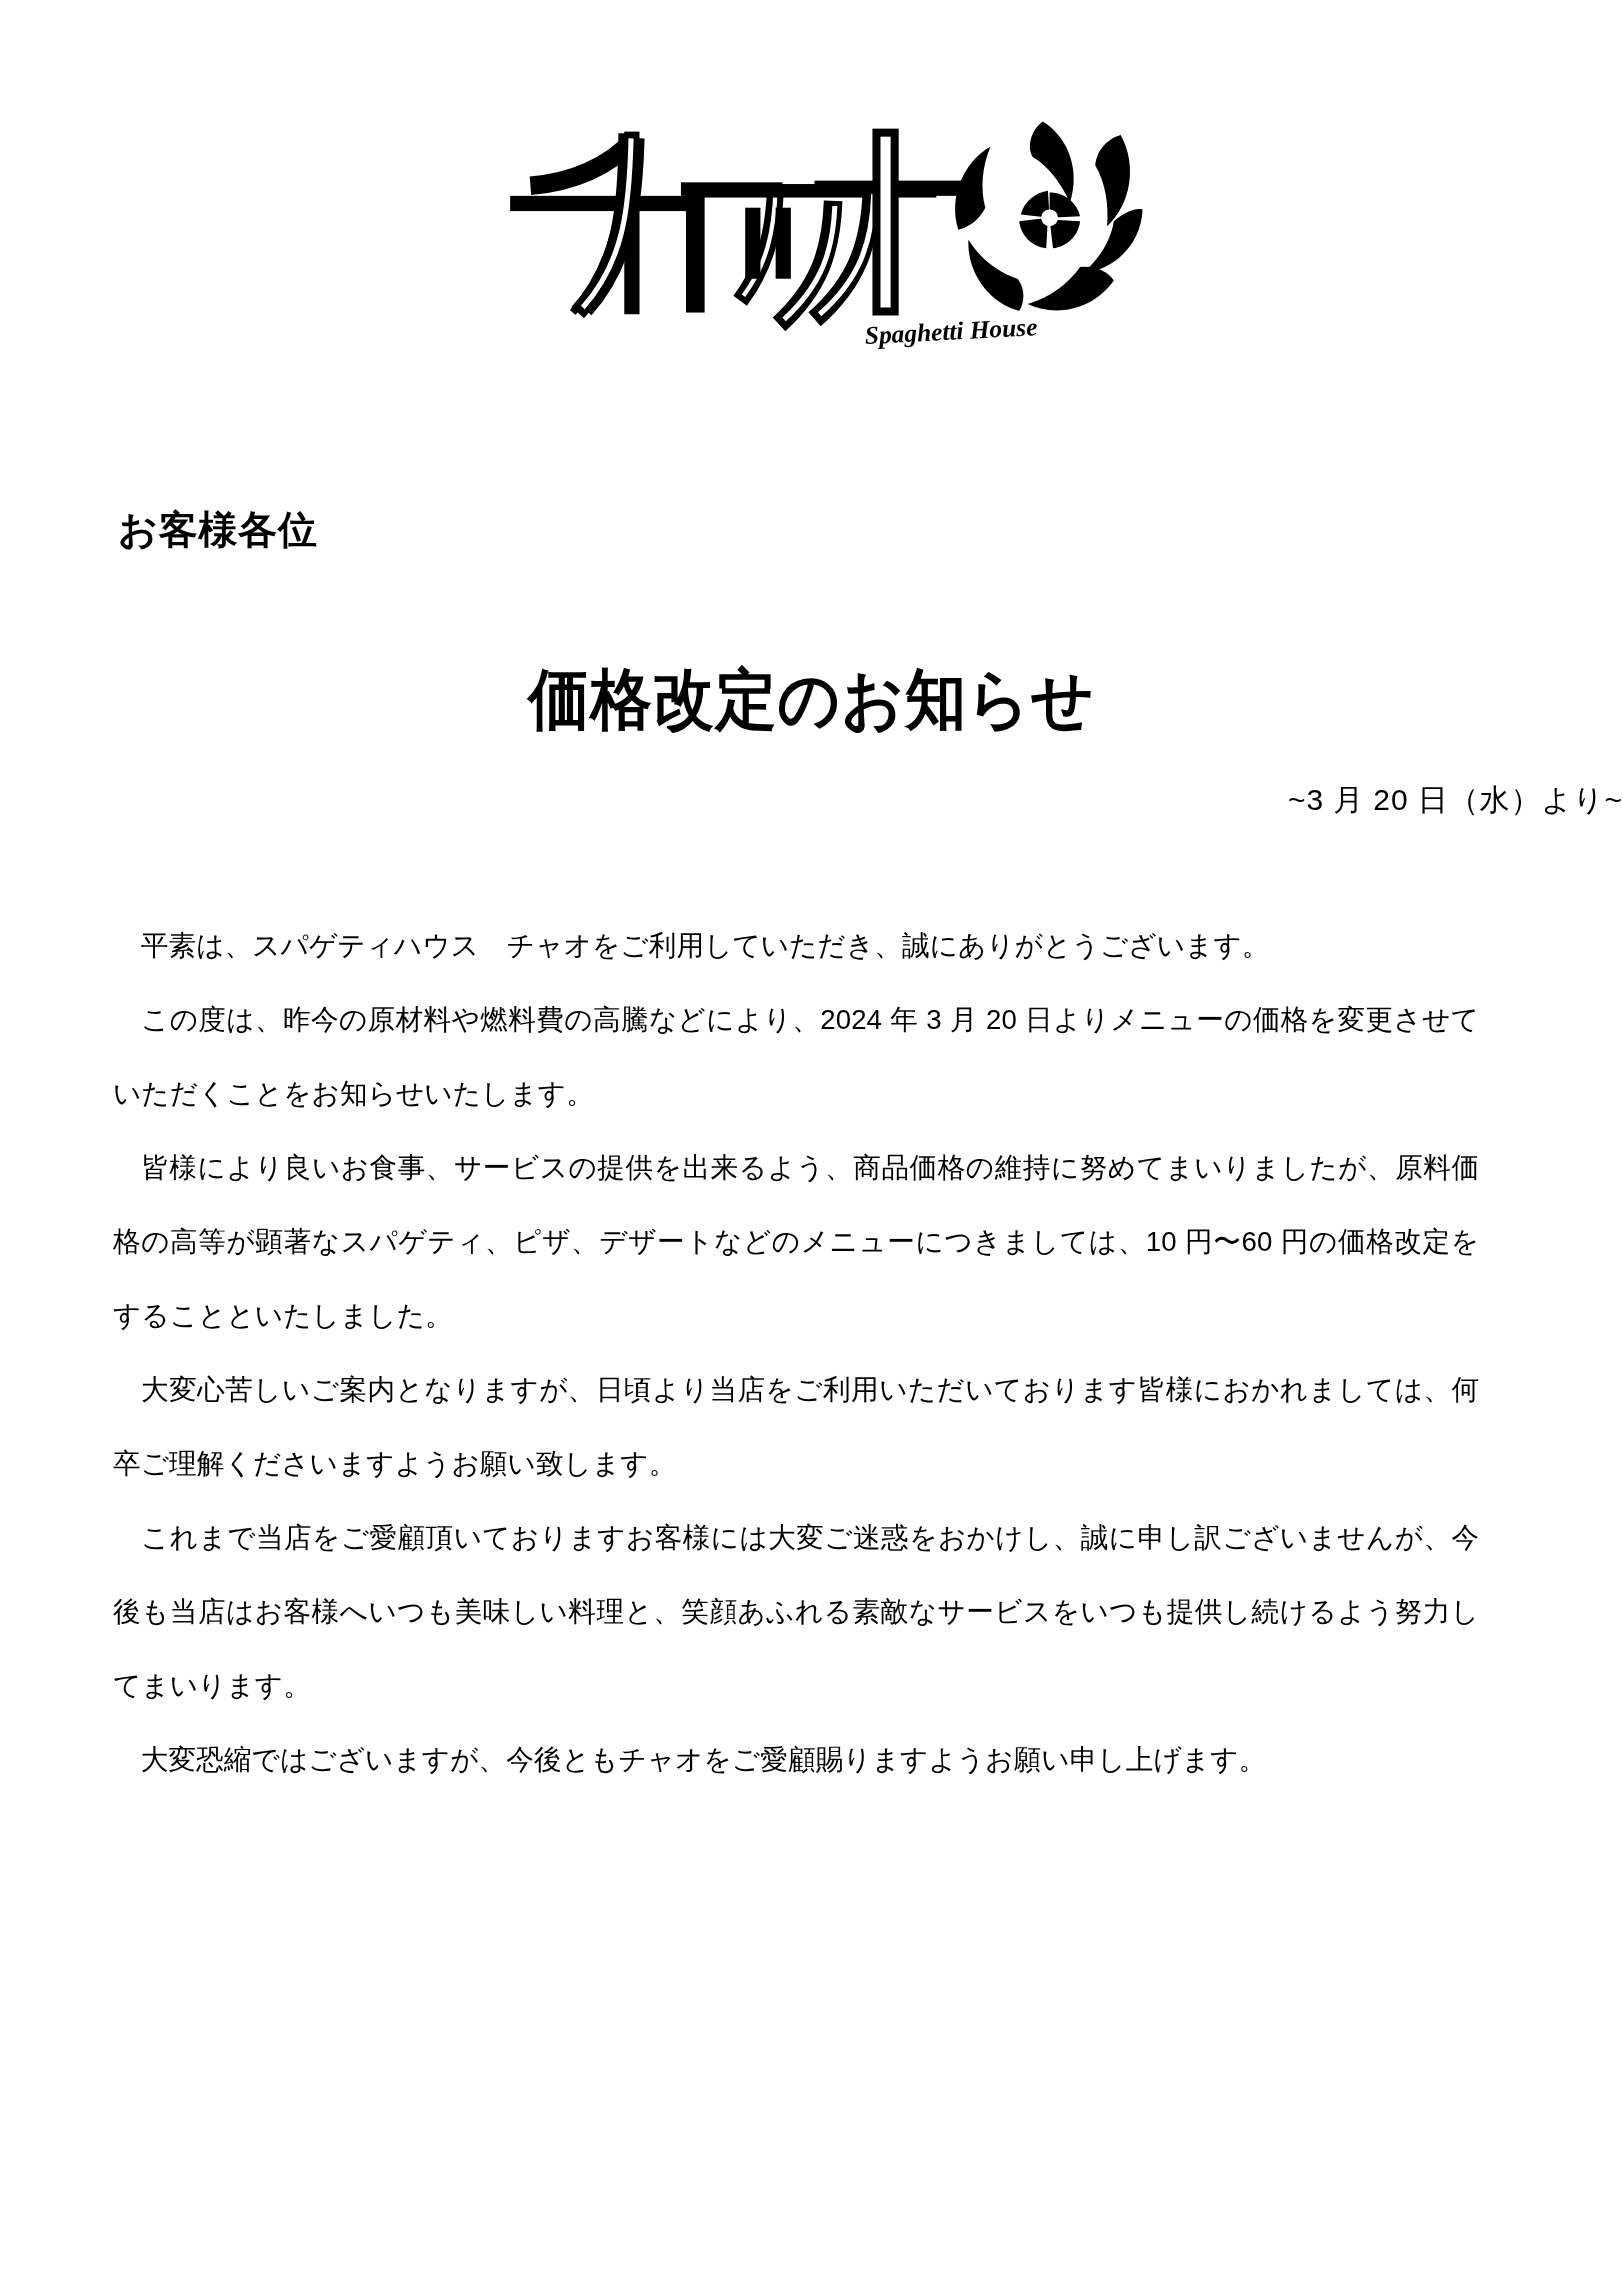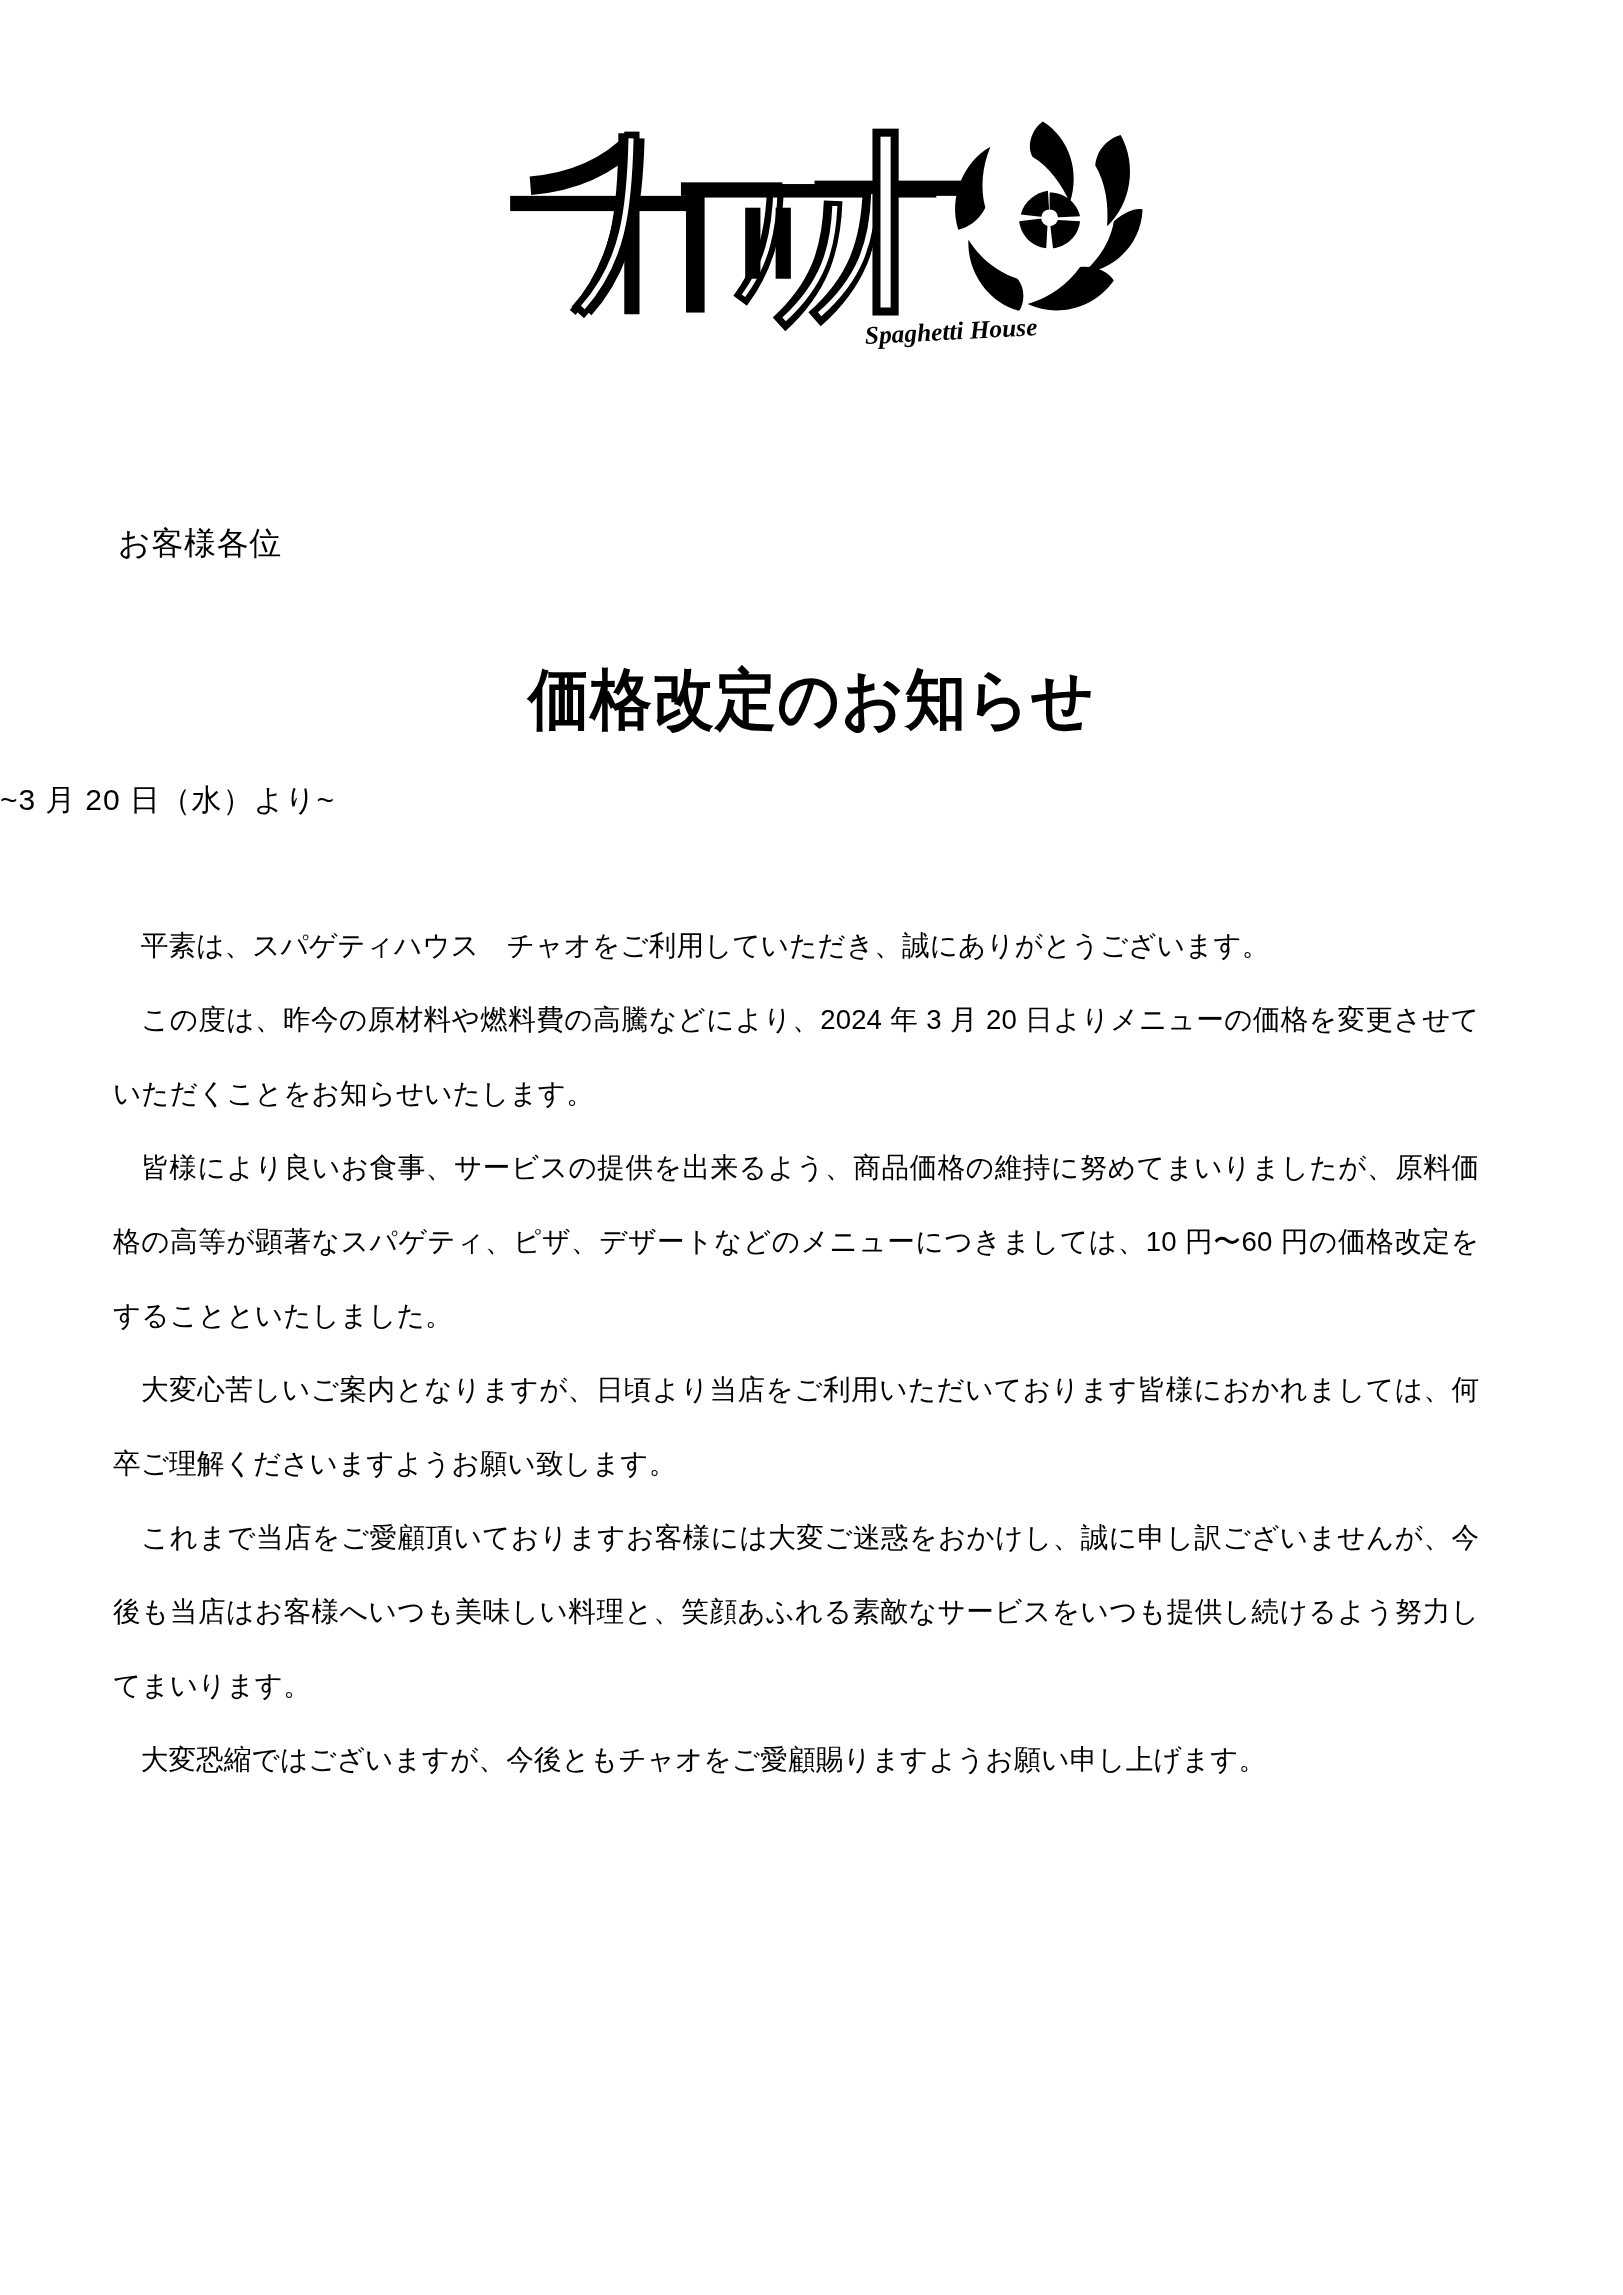--- a/index.html
+++ b/index.html
@@ -35,26 +35,26 @@
   }
   .logo-svg {
     display: block;
     width: 668px;
     height: 254px;
   }
 
   
   .addressee {
     position: absolute;
-    top: 524px;
+    top: 507px;
     left: 118px;
-    font-size: 32px;
+    font-size: 39px;
     line-height: 1.2;
     letter-spacing: 0.02em;
-    font-weight: 400;
+    font-weight: 700;
     white-space: nowrap;
   }
 
   
   .title {
     position: absolute;
     top: 621px;
     left: 0;
     width: 1623px;
     text-align: center;
@@ -65,21 +65,21 @@
     transform: scaleX(0.93);
     transform-origin: center top;
   }
 
   
   .subtitle {
     position: absolute;
     top: 782px;
     left: 0;
     width: 1623px;
-    text-align: left;
+    text-align: right;
     font-size: 30px;
     font-weight: 400;
     letter-spacing: 0.03em;
     line-height: 1.2;
   }
 
   
   .body-block {
     position: absolute;
     top: 909px;

